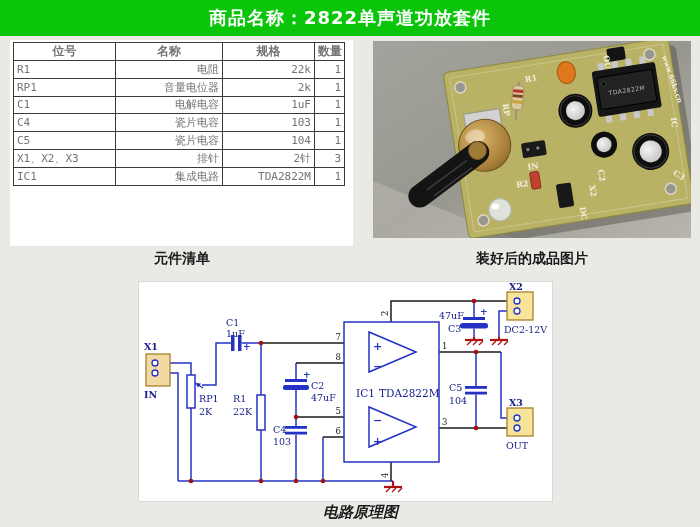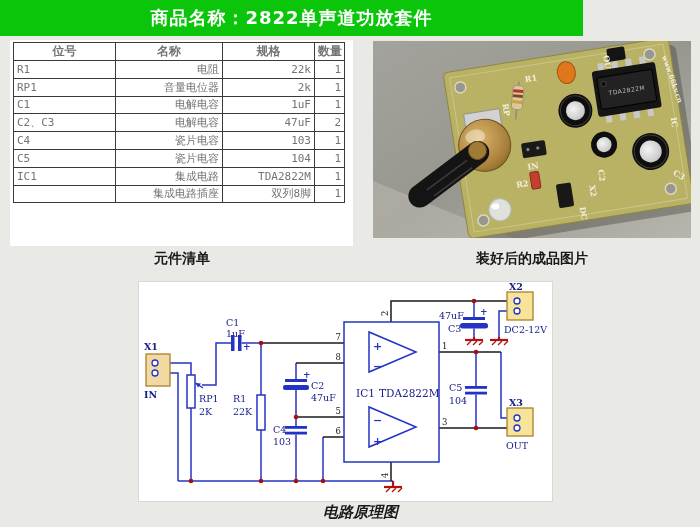--- a/index.html
+++ b/index.html
@@ -1,18 +1,18 @@
 <!DOCTYPE html>
 <html><head>
 <meta charset="utf-8">
 <style>
   html,body{margin:0;padding:0;background:#e9e9e6;}
   #stage{position:relative;width:700px;height:527px;background:#e9e9e6;overflow:hidden;
          font-family:"DejaVu Sans","Liberation Sans",sans-serif;}
-  .green-header{position:absolute;left:0;top:0;width:583px;height:36px;background:#0bc50b;
+  .green-header{position:absolute;left:0;top:0;width:700px;height:36px;background:#0bc50b;
          color:#ffffff;font-size:18px;font-weight:bold;text-align:center;line-height:35px;letter-spacing:1px;}
   .table-panel{position:absolute;left:10px;top:40px;width:343px;height:206px;background:#ffffff;}
   .table-panel table{border-collapse:collapse;table-layout:fixed;width:331px;margin:2px 0 0 3px;}
   .table-panel th,.table-panel td{border:1px solid #3a3a3a;font-size:11px;height:16.8px;
          padding:0 3px;overflow:hidden;white-space:nowrap;color:#737373;
          font-family:"DejaVu Sans Mono","Liberation Mono",monospace;}
   .table-panel th{font-size:12px;font-weight:bold;text-align:center;
          font-family:"DejaVu Sans","Liberation Sans",sans-serif;}
   .table-panel td{text-align:right;}
   .table-panel td.c0{text-align:left;}
@@ -62,47 +62,41 @@
             <td class="c2">2k</td>
             <td class="c3">1</td>
           </tr>
           <tr>
             <td class="c0">C1</td>
             <td class="c1">电解电容</td>
             <td class="c2">1uF</td>
             <td class="c3">1</td>
           </tr>
           <tr>
-            <td class="c0">C2、C3</td>
-            <td class="c1">电解电容</td>
-            <td class="c2">47uF</td>
-            <td class="c3">2</td>
-          </tr>
-          <tr>
             <td class="c0">C4</td>
             <td class="c1">瓷片电容</td>
             <td class="c2">103</td>
             <td class="c3">1</td>
           </tr>
           <tr>
             <td class="c0">C5</td>
             <td class="c1">瓷片电容</td>
             <td class="c2">104</td>
             <td class="c3">1</td>
           </tr>
           <tr>
+            <td class="c0">X1、X2、X3</td>
+            <td class="c1">排针</td>
+            <td class="c2">2针</td>
+            <td class="c3">3</td>
+          </tr>
+          <tr>
             <td class="c0">IC1</td>
             <td class="c1">集成电路</td>
             <td class="c2">TDA2822M</td>
-            <td class="c3">1</td>
-          </tr>
-          <tr>
-            <td class="c0"></td>
-            <td class="c1">集成电路插座</td>
-            <td class="c2">双列8脚</td>
             <td class="c3">1</td>
           </tr>
         </tbody>
     </table>
   </div>
 
   <div id="cap-photo" class="caption">装好后的成品图片</div>
   <div id="cap-parts" class="caption">元件清单</div>
   <div id="cap-schem" class="caption">电路原理图</div>
 

